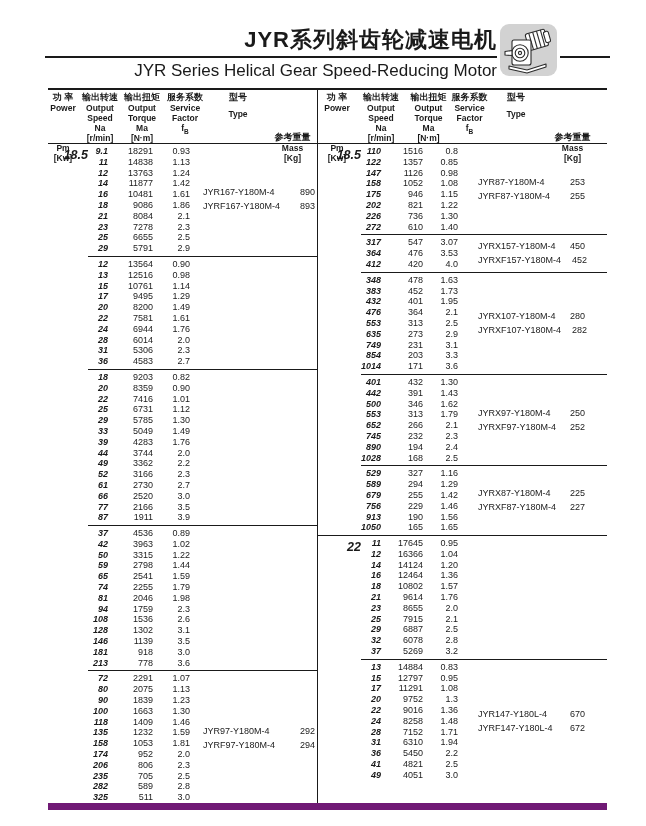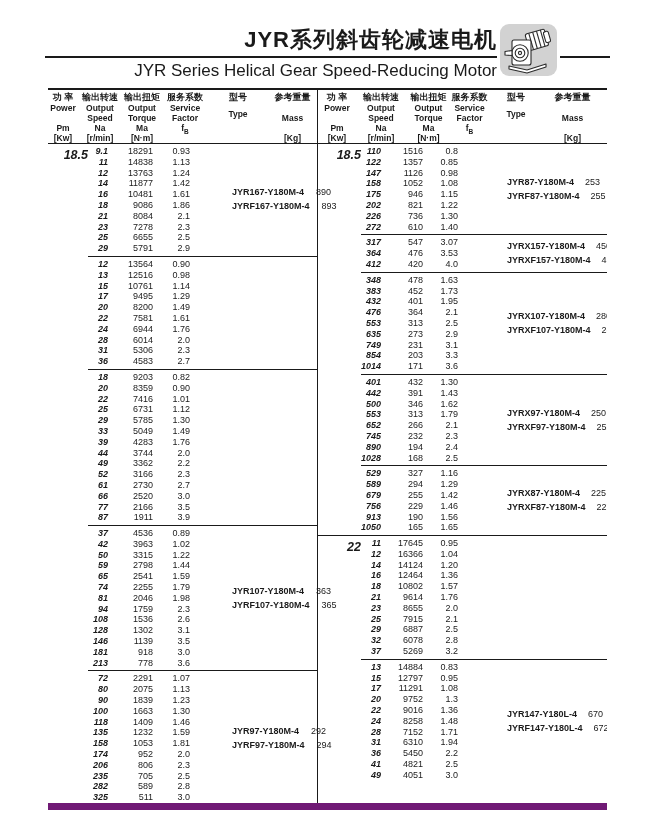--- a/index.html
+++ b/index.html
@@ -23,42 +23,42 @@
   .divider { position:absolute; left:269px; top:0; bottom:0; width:1px; background:#1a1a1a; }
   .panel { position:absolute; top:0; height:100%; }
   .panel[data-side="left"]  { left:0;    width:269px; --pw:40px; --c1:20px; --c2:45px; --c3:37px; --tpad:13px; --mw:27px; --tr:2px;  --hg:30px 44px 40px 46px 60px 49px; }
   .panel[data-side="right"] { left:270px; width:289px; --pw:43px; --c1:20px; --c2:42px; --c3:35px; --tpad:20px; --mw:26px; --tr:22px; --hg:38px 50px 45px 37px 56px 57px; }
   
   .panel-header {
     height:54px; box-sizing:border-box; border-bottom:1.5px solid #1a1a1a;
     display:grid; grid-template-columns:var(--hg); justify-content:start;
   }
   .hcell { display:flex; flex-direction:column; align-items:center; padding:2px 0 1px; font-weight:bold; text-align:center; }
-  .hcell.space-between { justify-content:space-between; }
+  .hcell.space-between { justify-content:space-between;margin-top:40px; }
   .hz { font-size:9px; line-height:11px; white-space:nowrap; }
   .hl { font-size:8.5px; line-height:10px; white-space:nowrap; }
   .hspacer { flex:1; }
   .hgap6 { height:6px; }
   .hl sub { font-size:6.5px; }
   
   .panel-body { }
   .group { display:flex; }
   .group + .group { border-top:1px solid #1a1a1a; }
   .power-cell { width:var(--pw); flex:0 0 var(--pw); }
   .power-label { font-size:12.5px; font-weight:bold; font-style:italic; text-align:right; padding-top:4px; }
   .group-blocks { flex:1; min-width:0; }
   .block { display:flex; padding:2px 0; }
   .block + .block { border-top:1px solid #1a1a1a; }
   .block-rows { flex:0 0 auto; }
   .row { display:grid; grid-template-columns:var(--c1) var(--c2) var(--c3); height:10.8px; line-height:10.8px; font-size:9px; }
   .cell { text-align:right; white-space:nowrap; }
   .cell.speed { font-weight:bold; font-style:italic; }
   .type-area { flex:1; min-width:0; display:flex; flex-direction:column; justify-content:center; gap:3px; padding-right:var(--tr); }
   .type-line { display:flex; align-items:baseline; font-size:9px; line-height:11px; }
-  .type-name { font-weight:bold; flex:1; padding-left:var(--tpad); white-space:nowrap;margin-left:29px; }
+  .type-name { font-weight:normal; flex:1; padding-left:var(--tpad); white-space:nowrap; }
   .type-mass { flex:0 0 var(--mw); text-align:right; }
   
   .icon-box svg { display:block; }
 </style>
 </head>
 <body>
 
 <div class="title-zh">JYR系列斜齿轮减速电机</div>
 <div class="title-rule"></div>
 <div class="title-en">JYR Series Helical Gear Speed-Reducing Motor</div>
@@ -390,30 +390,20 @@
                   <span class="cell speed">181</span>
                   <span class="cell torque">918</span>
                   <span class="cell factor">3.0</span>
                 </div>
                 <div class="row">
                   <span class="cell speed">213</span>
                   <span class="cell torque">778</span>
                   <span class="cell factor">3.6</span>
                 </div>
               </div>
-              <div class="type-area">
-                <div class="type-line">
-                  <span class="type-name">JYR107-Y180M-4</span>
-                  <span class="type-mass">363</span>
-                </div>
-                <div class="type-line">
-                  <span class="type-name">JYRF107-Y180M-4</span>
-                  <span class="type-mass">365</span>
-                </div>
-              </div>
             </div>
             <div class="block">
               <div class="block-rows">
                 <div class="row">
                   <span class="cell speed">72</span>
                   <span class="cell torque">2291</span>
                   <span class="cell factor">1.07</span>
                 </div>
                 <div class="row">
                   <span class="cell speed">80</span>

